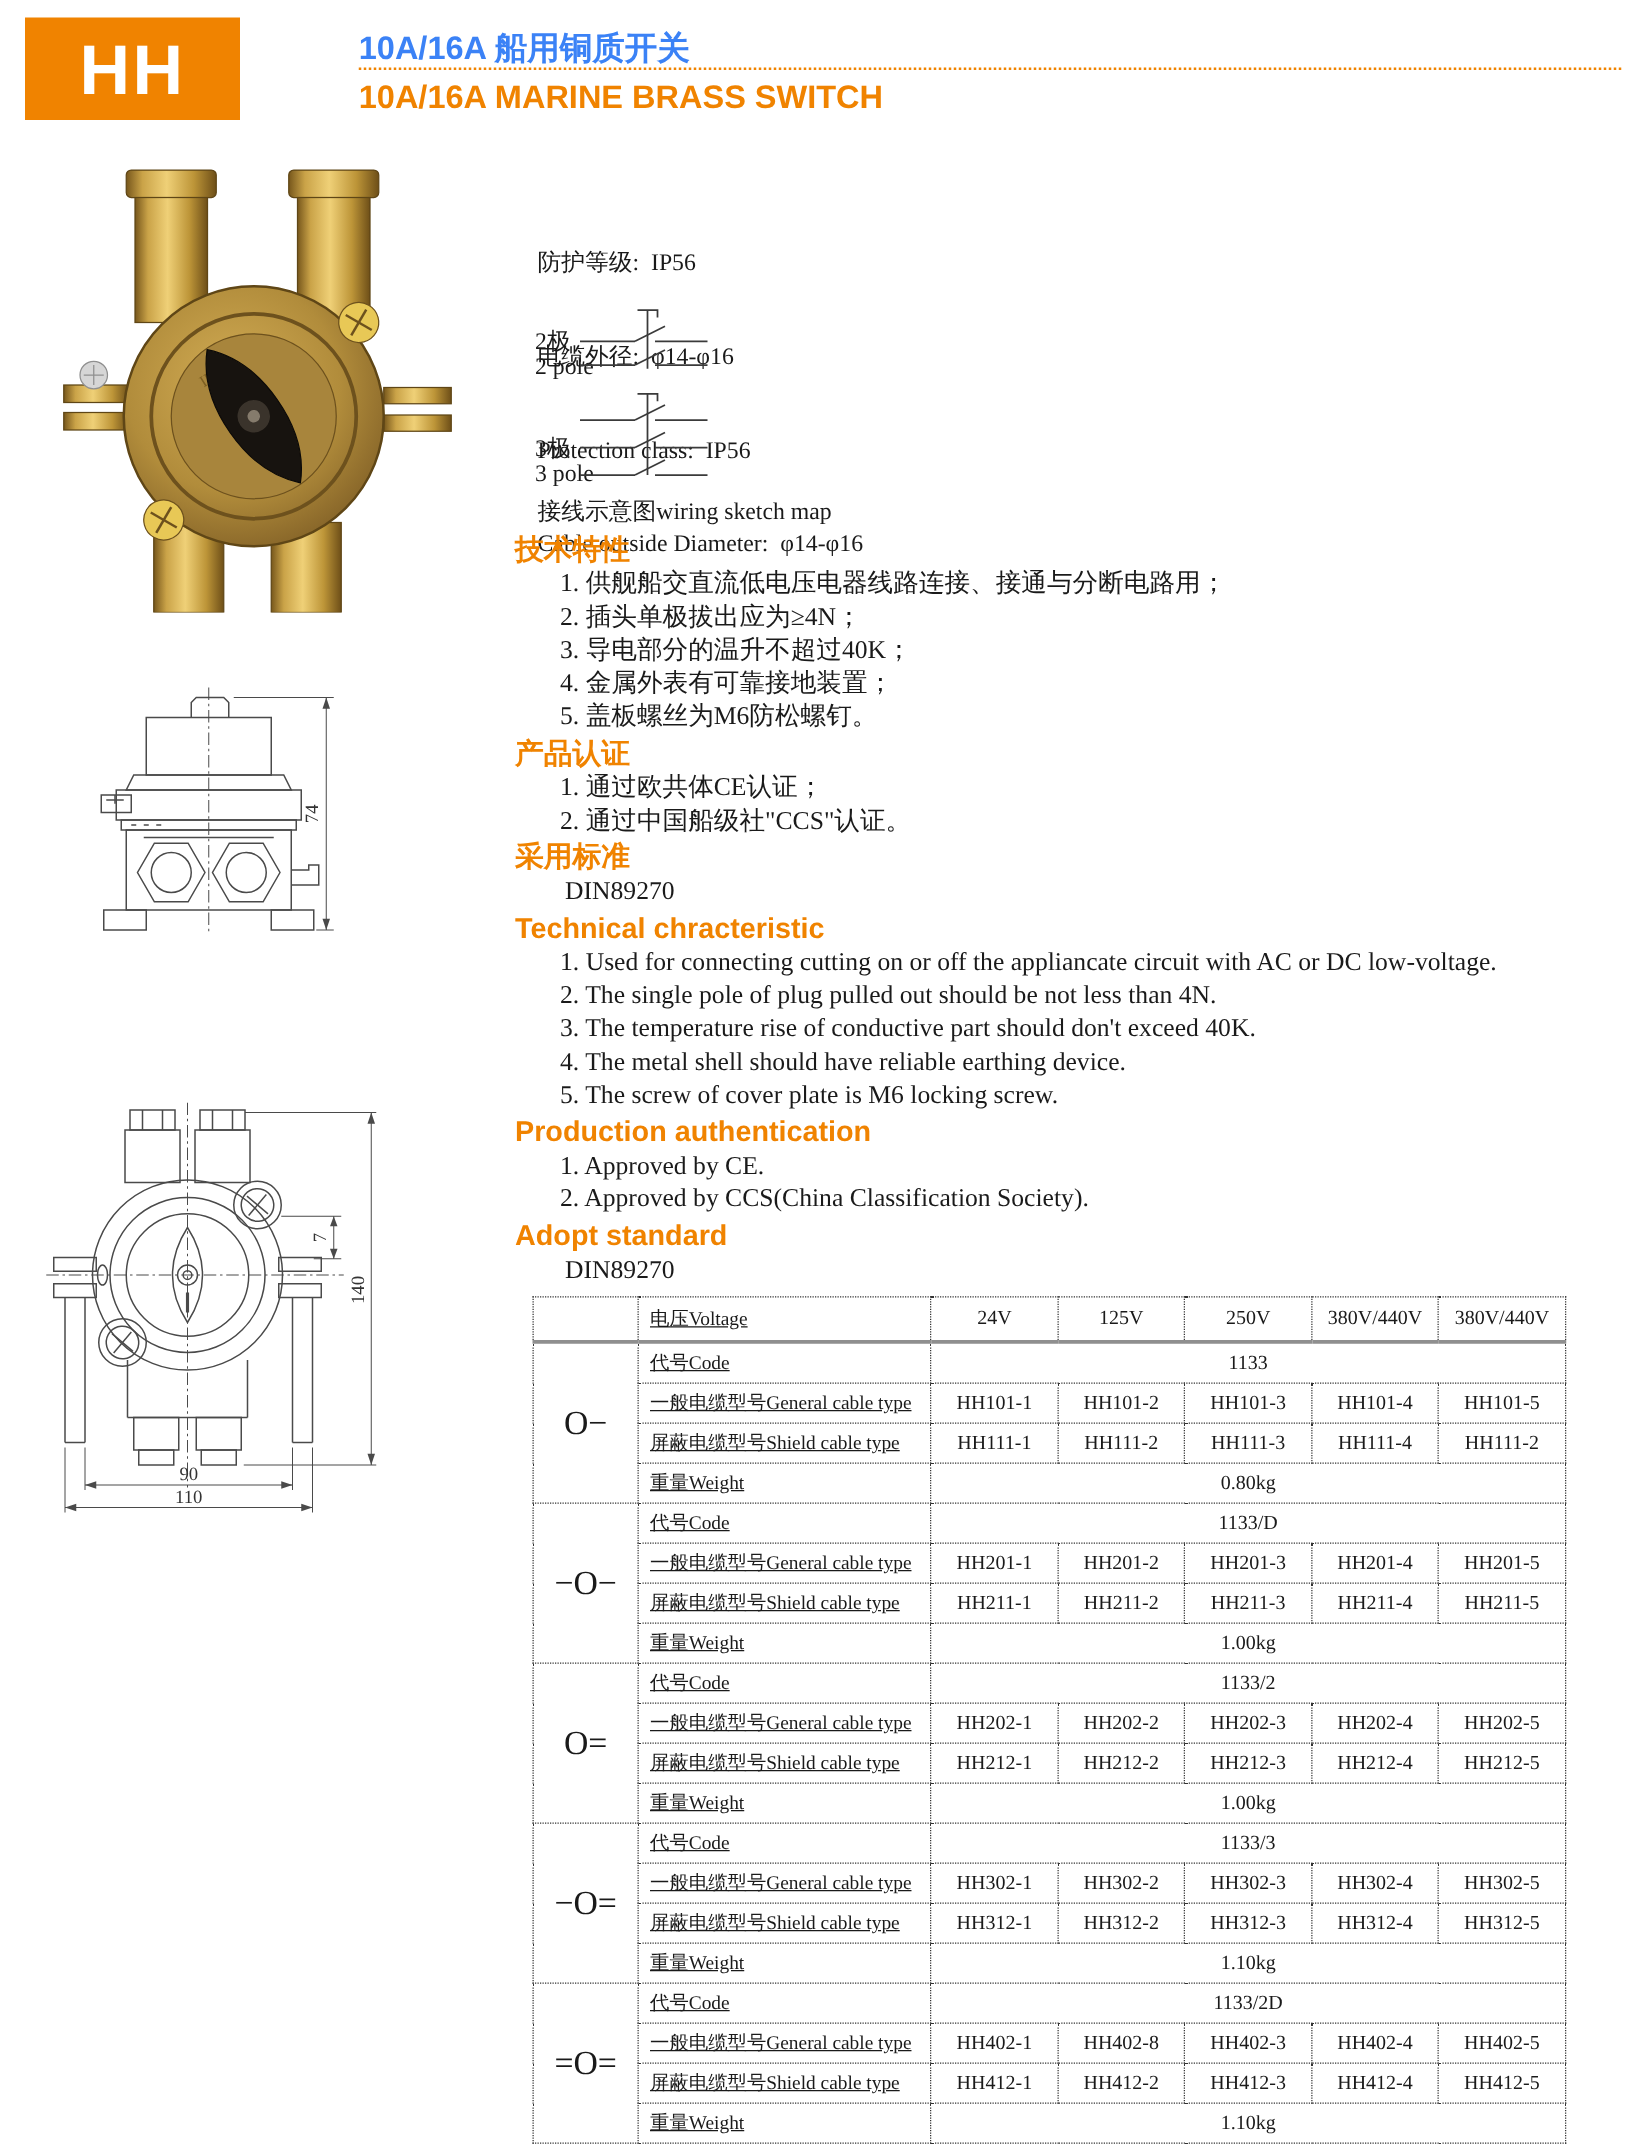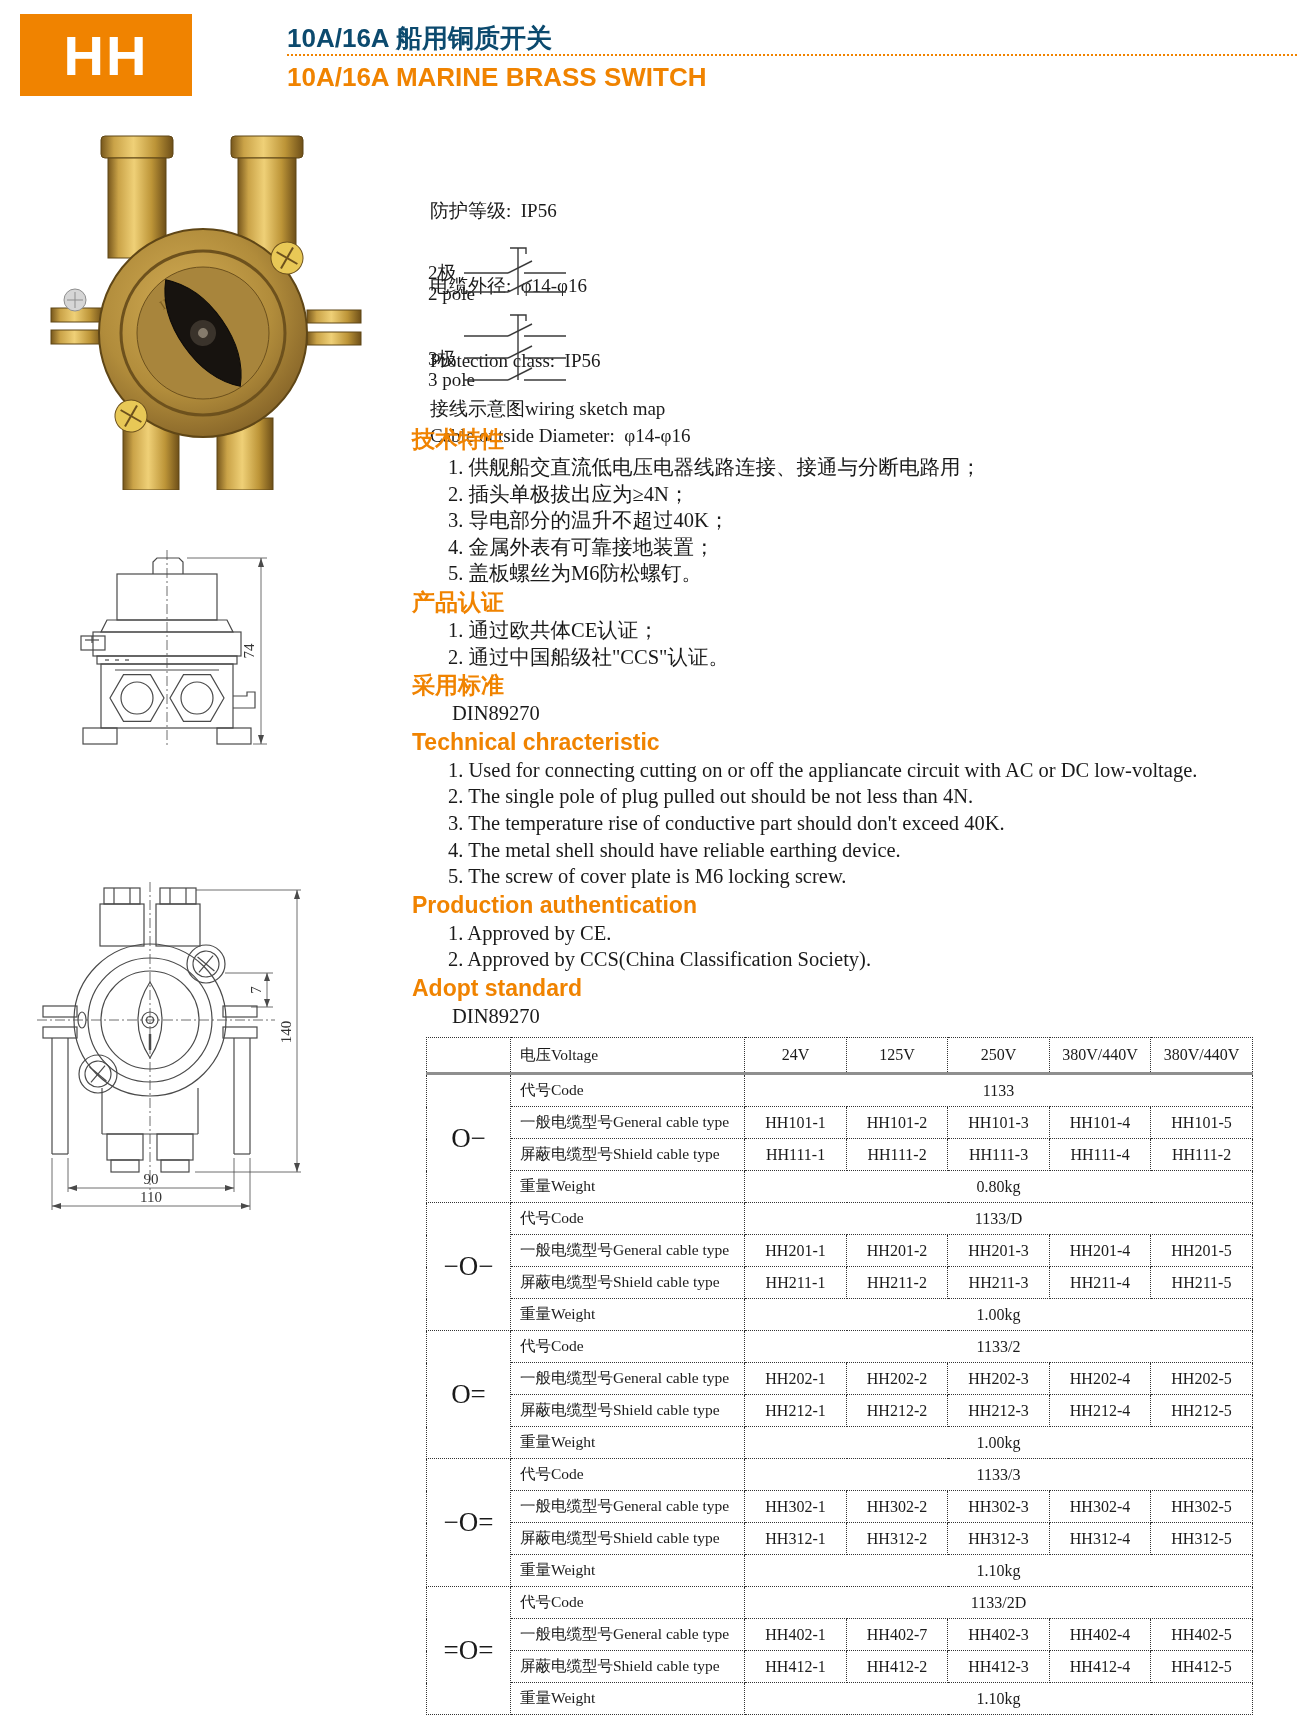--- a/index.html
+++ b/index.html
@@ -4,40 +4,40 @@
 <style>
   html,body{margin:0;padding:0;background:#fff;}
   .page{position:relative;width:1315px;height:1725px;background:#fff;overflow:hidden;
         font-family:"Liberation Serif",serif;color:#1a1a1a;}
   .abs{position:absolute;}
   
   .logo{left:20px;top:14px;width:172px;height:82px;background:#F08300;color:#fff;
         font-family:"Liberation Sans",sans-serif;font-weight:bold;font-size:56px;
         display:flex;align-items:center;justify-content:center;letter-spacing:2px;}
   .title-zh{left:287px;top:21px;font-family:"Liberation Sans",sans-serif;font-weight:bold;
-        font-size:26px;color:#0c4a6e;white-space:nowrap;}
+        font-size:26px;color:#3b82f6;white-space:nowrap;}
   .rule{left:287px;top:54px;width:1010px;height:0;border-top:2px dotted #F08300;}
   .title-en{left:287px;top:62px;font-family:"Liberation Sans",sans-serif;font-weight:bold;
         font-size:26px;color:#F08300;white-space:nowrap;}
   
   .specs{left:430px;top:148px;font-size:19px;line-height:25px;white-space:pre;}
   .wlabel{font-size:19px;white-space:nowrap;}
   .caption{left:430px;top:396px;font-size:19px;white-space:nowrap;}
   
   .h-zh,.h-en{font-family:"Liberation Sans",sans-serif;font-weight:bold;color:#F08300;
         font-size:23px;line-height:30px;}
   .li{font-size:20.5px;line-height:26.6px;padding-left:36px;white-space:nowrap;}
   .li.std{padding-left:40px;}
   
   #spec-table{position:absolute;left:426px;top:1037px;width:826px;border-collapse:collapse;
         table-layout:fixed;font-family:"Liberation Serif",serif;}
   #spec-table td{border:1px dotted #333;height:31px;padding:0;overflow:hidden;}
   #spec-table tr.hdr td{height:34px;border-bottom:3px solid #8f8f8f;}
   #spec-table td.sym{text-align:center;font-size:27px;}
-  #spec-table td.lbl{text-align:left;padding-left:9px;font-size:15.5px;white-space:nowrap;}
+  #spec-table td.lbl{text-align:left;padding-left:9px;font-size:15.5px;white-space:nowrap;text-decoration:underline;}
   #spec-table td.val{text-align:center;font-size:16px;}
   .dim{font-family:"Liberation Serif",serif;font-size:15px;fill:#333;}
   svg{display:block;}
 </style>
 </head>
 <body>
 
 <div class="page">
 
   <div class="abs logo">HH</div>
@@ -401,21 +401,21 @@
           <td class="val" colspan="5">1.10kg</td>
         </tr>
         <tr>
           <td class="sym" rowspan="4">=O=</td>
           <td class="lbl">代号Code</td>
           <td class="val" colspan="5">1133/2D</td>
         </tr>
         <tr>
           <td class="lbl">一般电缆型号General cable type</td>
           <td class="val">HH402-1</td>
-          <td class="val">HH402-7</td>
+          <td class="val">HH402-8</td>
           <td class="val">HH402-3</td>
           <td class="val">HH402-4</td>
           <td class="val">HH402-5</td>
         </tr>
         <tr>
           <td class="lbl">屏蔽电缆型号Shield cable type</td>
           <td class="val">HH412-1</td>
           <td class="val">HH412-2</td>
           <td class="val">HH412-3</td>
           <td class="val">HH412-4</td>

